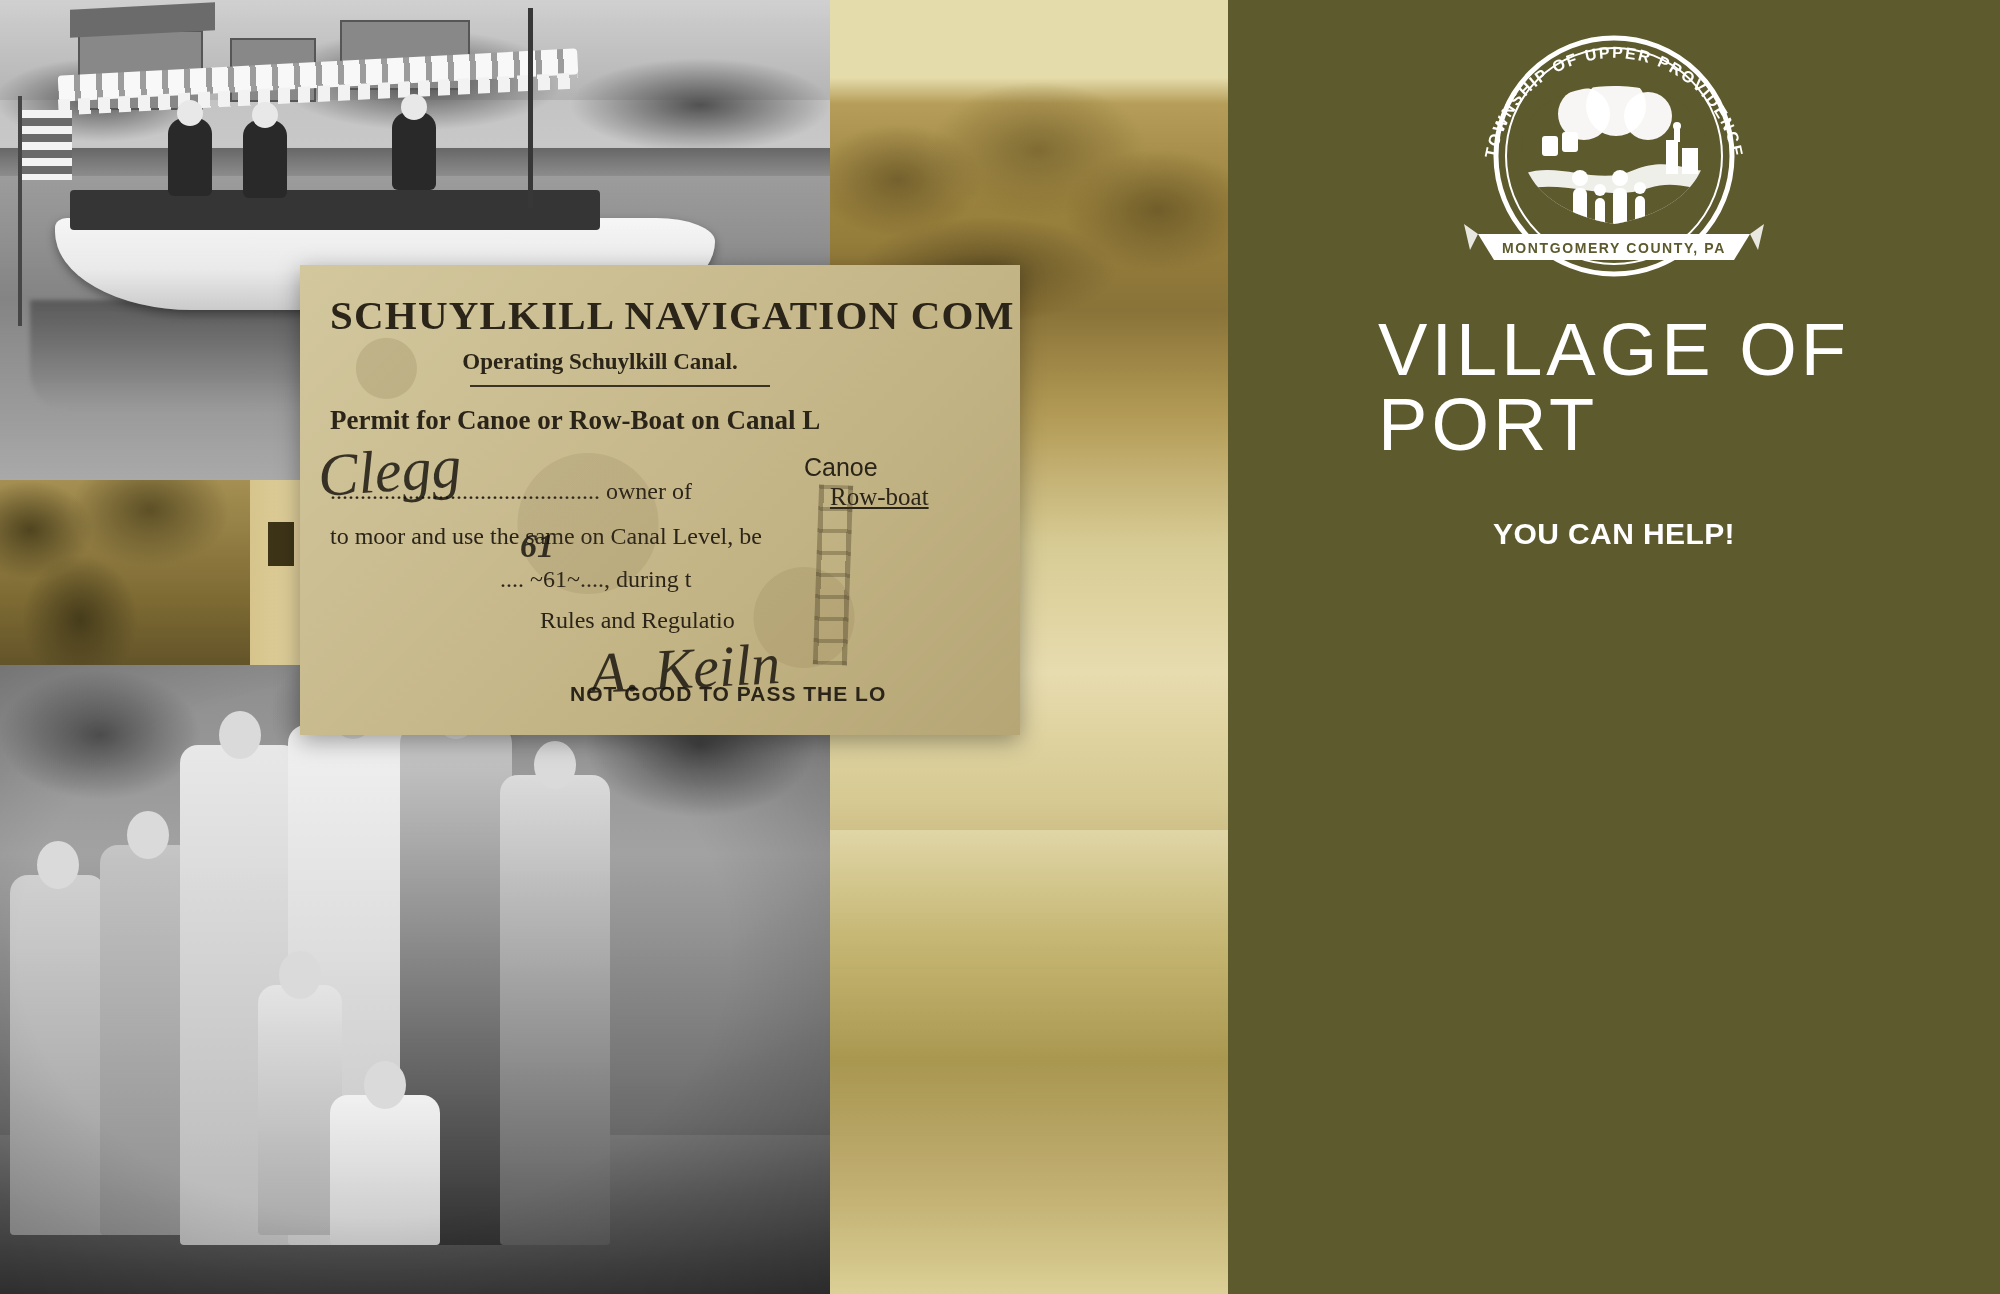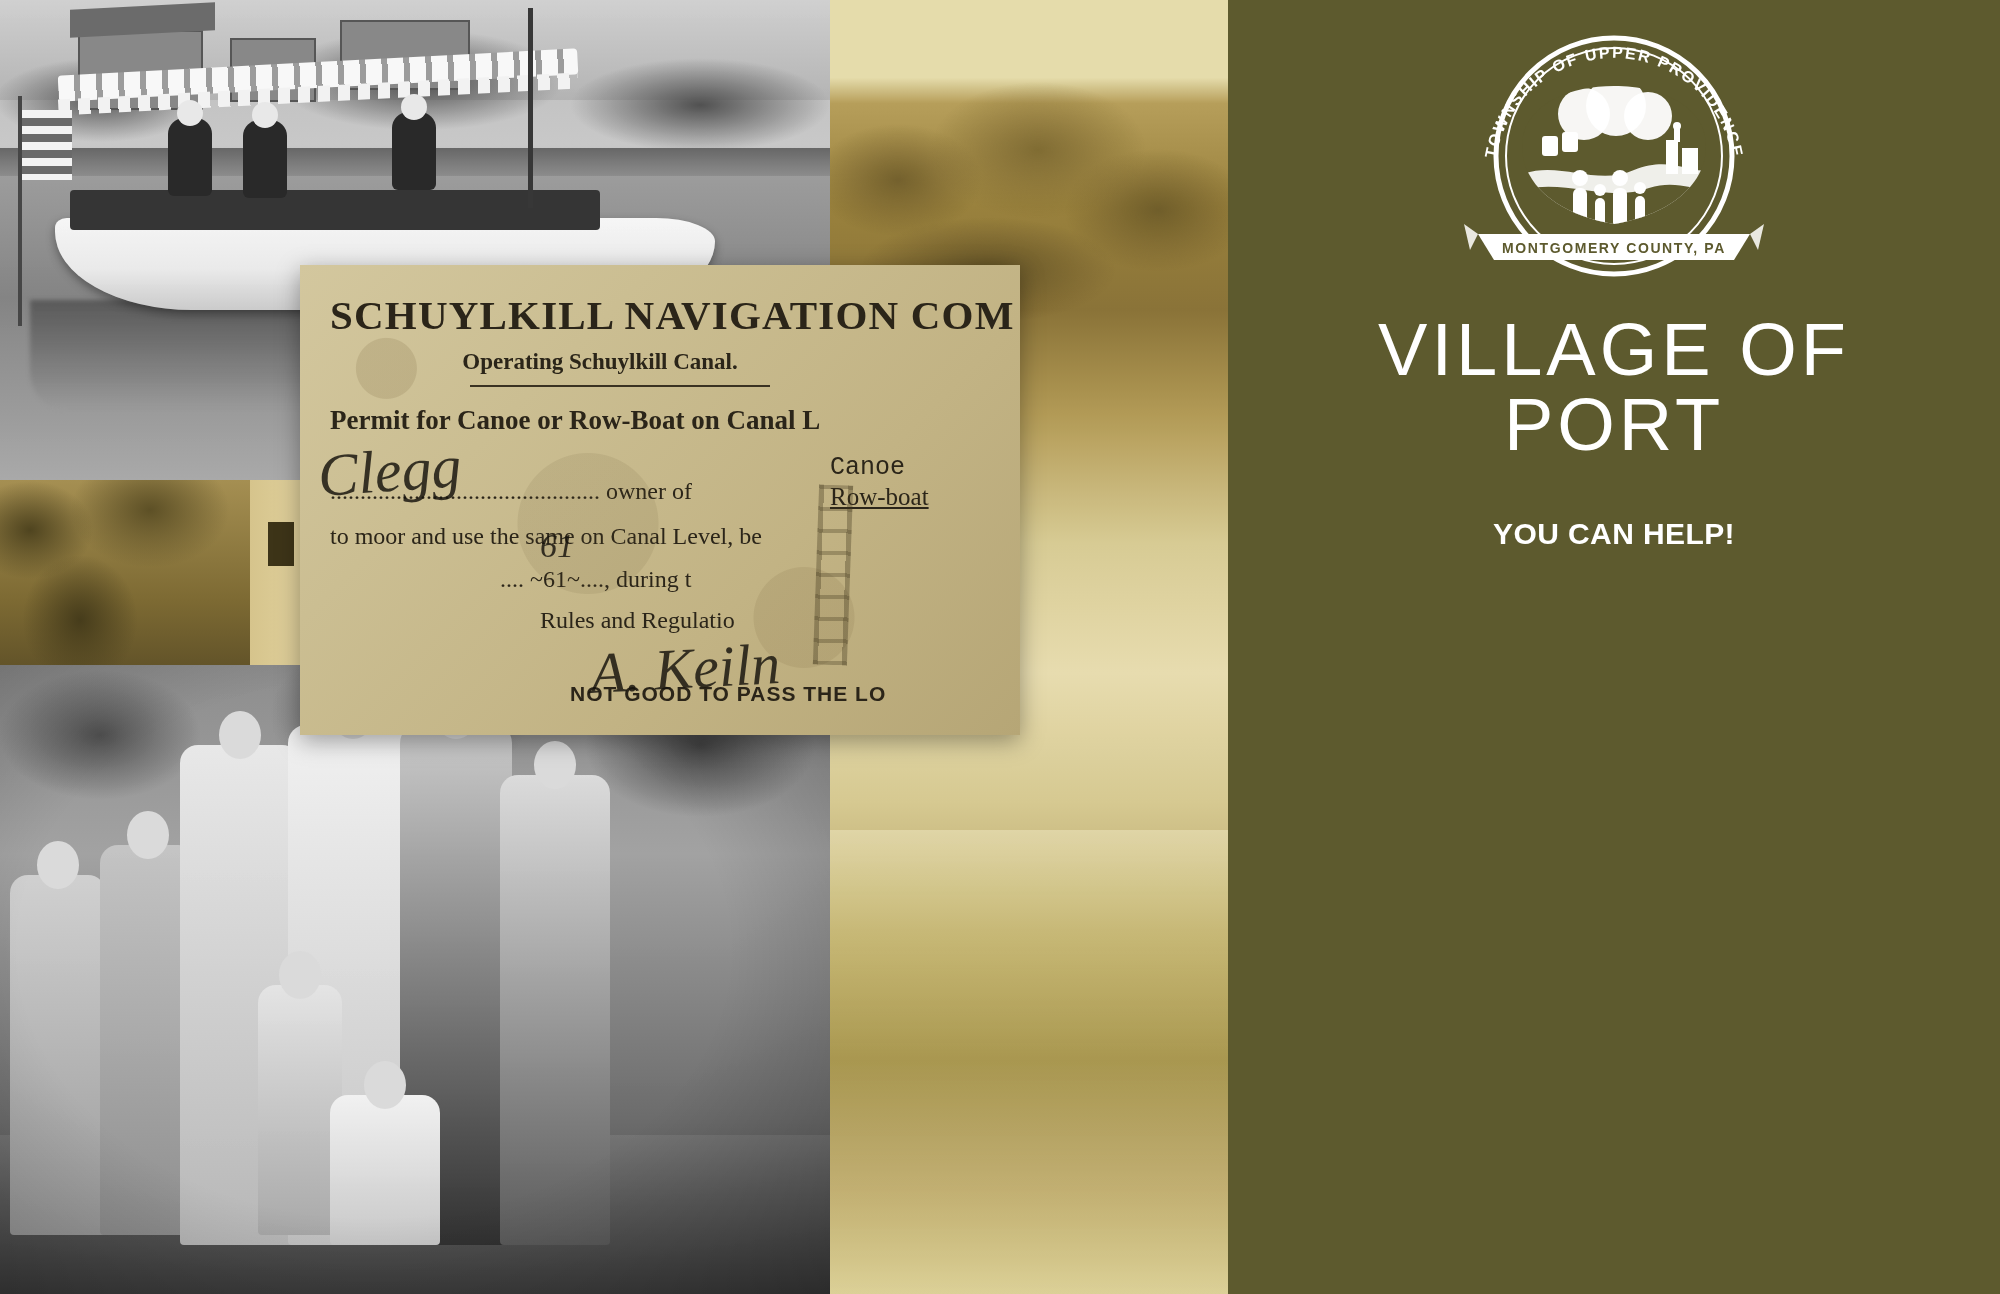--- a/index.html
+++ b/index.html
@@ -217,34 +217,34 @@
     font-family:"Liberation Serif", serif; font-size:24px; margin-top:16px; padding-left:170px; white-space:nowrap;
   }
   .doc-permit .l7 {
     font-family:"Liberation Serif", serif; font-size:24px; margin-top:14px; padding-left:210px; white-space:nowrap;
   }
   .doc-permit .l8 {
     font-family:"Liberation Sans", sans-serif; font-weight:700; font-size:21px;
     letter-spacing:1px; margin-top:48px; padding-left:240px; white-space:nowrap;
   }
   .doc-permit .canoe-word {
-    position:absolute; left:530px; top:188px;
-    font-family:Liberation Mono, monospace; font-size:25px;
+    position:absolute; left:504px; top:188px;
+    font-family:Liberation Sans, sans-serif; font-size:25px;
   }
   .doc-permit .rowboat-word {
     position:absolute; left:530px; top:218px;
     font-family:"Liberation Serif", serif; font-size:25px;
     text-decoration: underline;
   }
   .doc-permit .script {
     position:absolute; font-family:"Liberation Serif", serif; font-style:italic;
     color:#15120c; opacity:.82;
   }
   .doc-permit .sig-name { left:18px; top:172px; font-size:60px; transform: rotate(-4deg); }
-  .doc-permit .sig-num  { left:240px; top:262px; font-size:34px; }
+  .doc-permit .sig-num  { left:220px; top:262px; font-size:34px;font-weight:bold; }
   .doc-permit .sig-bottom { left:290px; top:370px; font-size:58px; transform: rotate(-3deg); }
   .doc-permit .ladder {
     position:absolute; right:170px; top:220px; width:34px; height:180px;
     background:
       linear-gradient(to right, rgba(60,50,25,.45) 0 5px, transparent 5px 29px, rgba(60,50,25,.45) 29px 34px),
       repeating-linear-gradient(to bottom, rgba(60,50,25,.4) 0 4px, transparent 4px 22px);
     transform: rotate(2deg);
     opacity:.75;
   }
 
@@ -255,21 +255,21 @@
     background: #5d5a2e;
     color:#fff;
     padding: 24px 36px 0 36px;
     display:flex; flex-direction:column; align-items:center;
   }
   .seal { width: 360px; height: 270px; position:relative; margin-top: 4px; }
   .seal svg { width:100%; height:100%; display:block; }
 
   .panel h1 {
     font-size: 74px; line-height: 1.02; font-weight:400;
-    letter-spacing: 4px; text-align:center; margin-top: 14px;
+    letter-spacing: 4px; margin-top: 14px;
     text-transform: uppercase;
   }
   .panel .body {
     font-size: 31px; line-height: 1.36; text-align:center;
     margin-top: 28px; max-width: 700px; font-weight:400;
   }
   .panel .cta {
     font-size: 30px; font-weight:700; letter-spacing:.4px;
     margin-top: 54px; text-align:right;
   }

